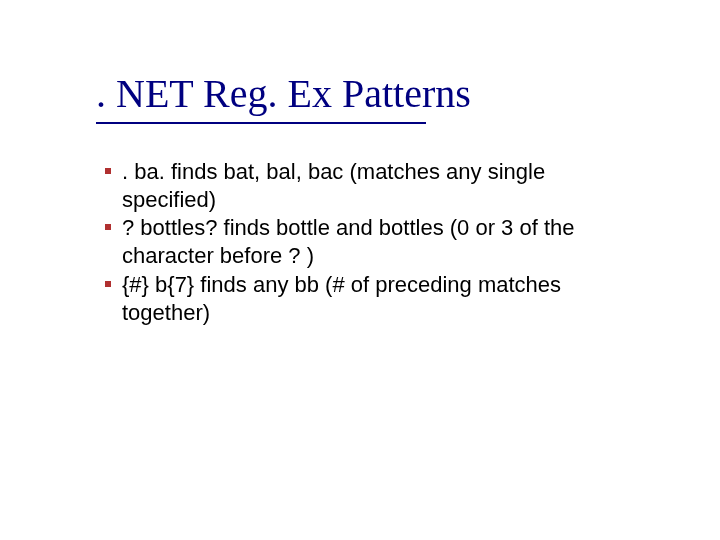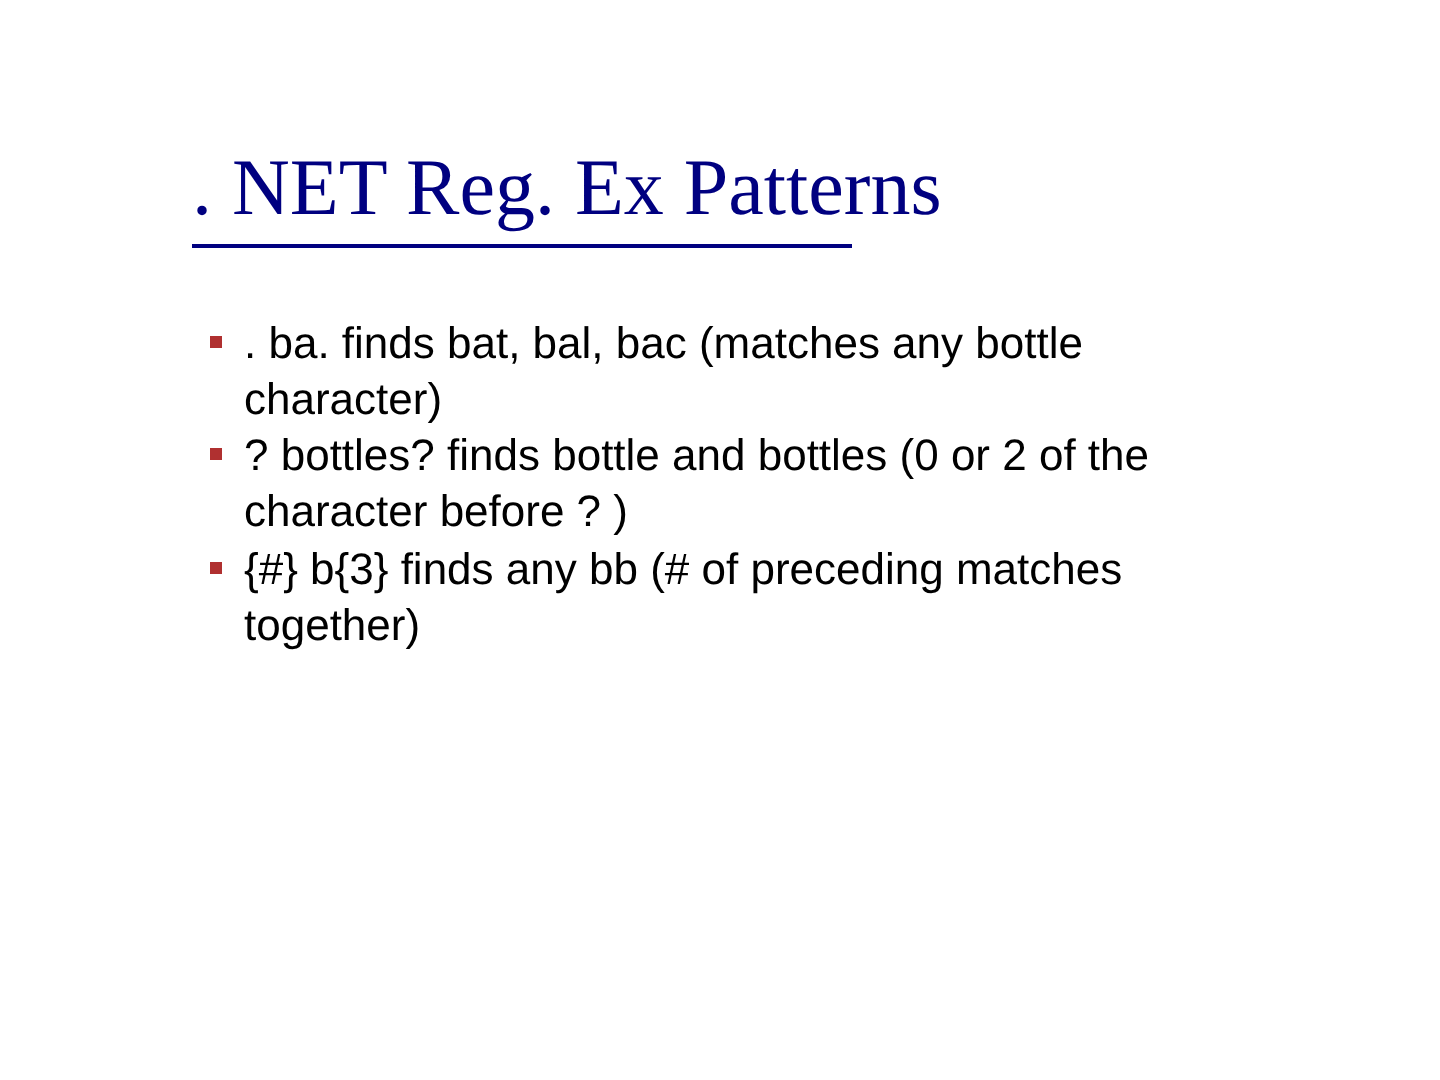--- a/index.html
+++ b/index.html
@@ -65,24 +65,24 @@
 
 <div class="slide">
   <div class="title-wrap">
     <h1 class="title">. NET Reg. Ex Patterns</h1>
     <div class="rule"></div>
   </div>
 
   <div class="body">
     <div class="item">
       <span class="bullet"></span>
-      <span>.  ba. finds bat, bal, bac (matches any bottle character)</span>
+      <span>.  ba. finds bat, bal, bac (matches any single specified)</span>
     </div>
     <div class="item">
       <span class="bullet"></span>
-      <span>?  bottles? finds bottle and bottles (0 or 2 of the character before ? )</span>
+      <span>?  bottles? finds bottle and bottles (0 or 3 of the character before ? )</span>
     </div>
     <div class="item">
       <span class="bullet"></span>
-      <span>{#}  b{3} finds any bb (# of preceding matches together)</span>
+      <span>{#}  b{7} finds any bb (# of preceding matches together)</span>
     </div>
   </div>
 </div>
 
 </body></html>

